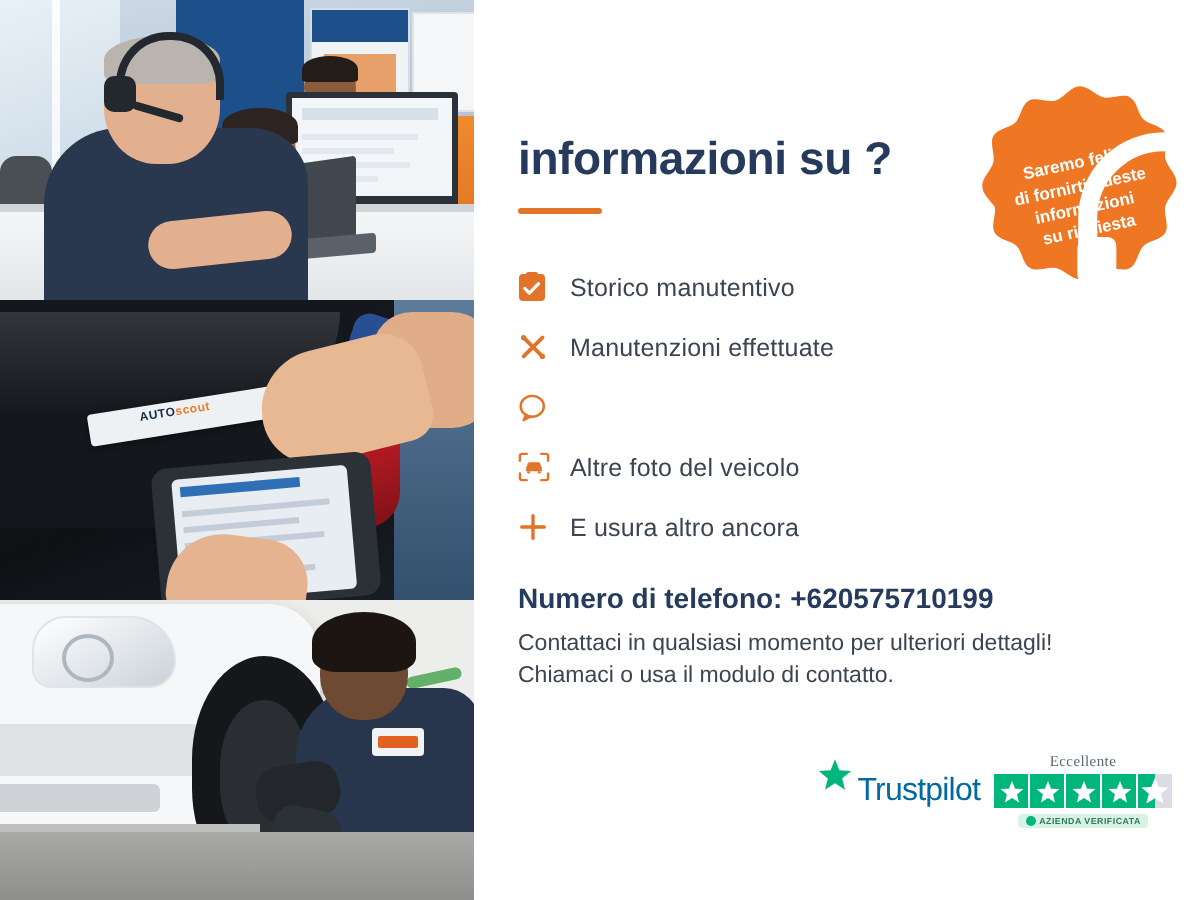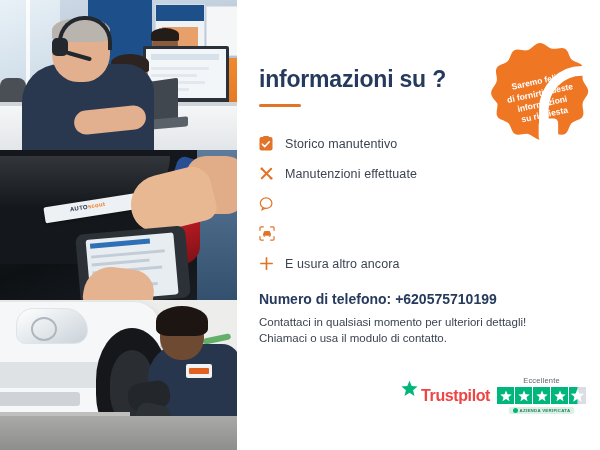--- a/index.html
+++ b/index.html
@@ -398,31 +398,32 @@
     gap: 7px;
   }
   .tp-brand {
     display: flex;
     align-items: center;
     gap: 3px;
     padding-bottom: 9px;
   }
   .tp-name {
     font-size: 16px;
-    font-weight: bold;
-    color: #ef4444;
+    font-weight: normal;
+    color: #0369a1;
     letter-spacing: -.4px;
     margin-top: 12px;
   }
   .tp-right { display:flex; flex-direction:column; align-items:center; }
   .tp-rating {
     font-size: 7.5px;
     color: #5b6770;
     margin-bottom: 2px;
     letter-spacing: .2px;
+    font-family: Liberation Serif, serif;
   }
   .tp-stars { display: flex; gap: 1px; }
   .tp-star {
     width: 17px; height: 17px;
     background: #00b67a;
     display: flex; align-items: center; justify-content: center;
   }
   .tp-star.half { background: #dcdce6; }
   .tp-verified {
     margin-top: 3px;
@@ -612,20 +613,21 @@
           <svg width="16" height="15" viewBox="0 0 17 16" fill="none" stroke="#e2742a" stroke-width="1.3" stroke-linecap="round">
             <path d="M1 4.6V2.1A1.1 1.1 0 0 1 2.1 1h2.5"></path>
             <path d="M16 4.6V2.1A1.1 1.1 0 0 0 14.9 1h-2.5"></path>
             <path d="M1 11.4v2.5A1.1 1.1 0 0 0 2.1 15h2.5"></path>
             <path d="M16 11.4v2.5a1.1 1.1 0 0 1-1.1 1.1h-2.5"></path>
             <path d="M4.3 10.3h8.4v-1.9l-1-2.4a1 1 0 0 0-.9-.6H6.2a1 1 0 0 0-.9.6l-1 2.4v1.9z" fill="#e2742a" stroke="none"></path>
             <rect x="4.9" y="10.3" width="1.6" height="1.1" fill="#e2742a" stroke="none"></rect>
             <rect x="10.5" y="10.3" width="1.6" height="1.1" fill="#e2742a" stroke="none"></rect>
           </svg>
         </span>
+        <span class="f-label">Altre foto del veicolo</span>
       </li>
 
       <li>
         <span class="f-icon">
           <svg width="15" height="15" viewBox="0 0 16 16" stroke="#e2742a" stroke-width="1.8" stroke-linecap="round">
             <path d="M8 2v12"></path>
             <path d="M2 8h12"></path>
           </svg>
         </span>
         <span class="f-label">E usura altro ancora</span>

